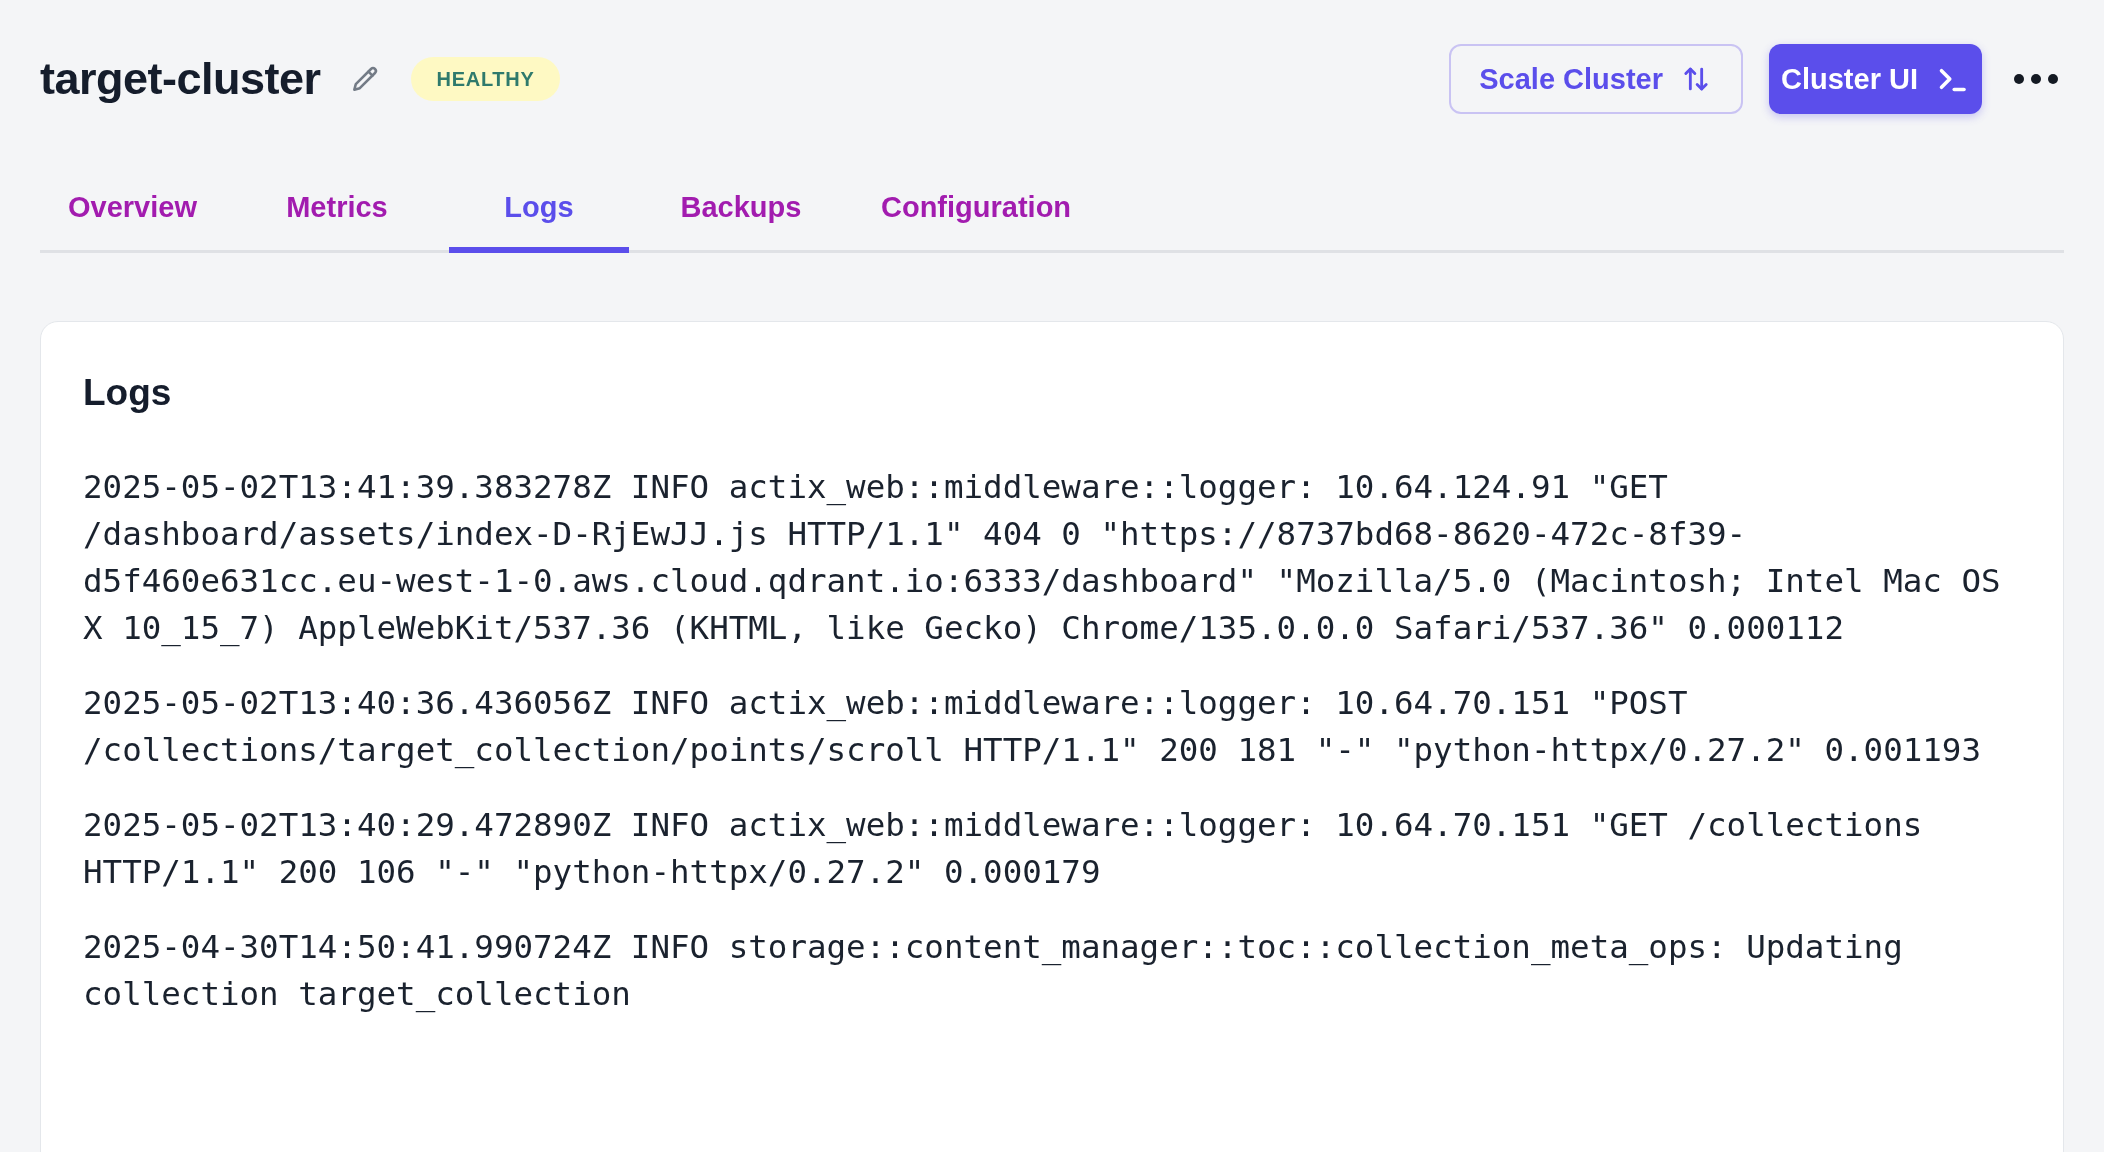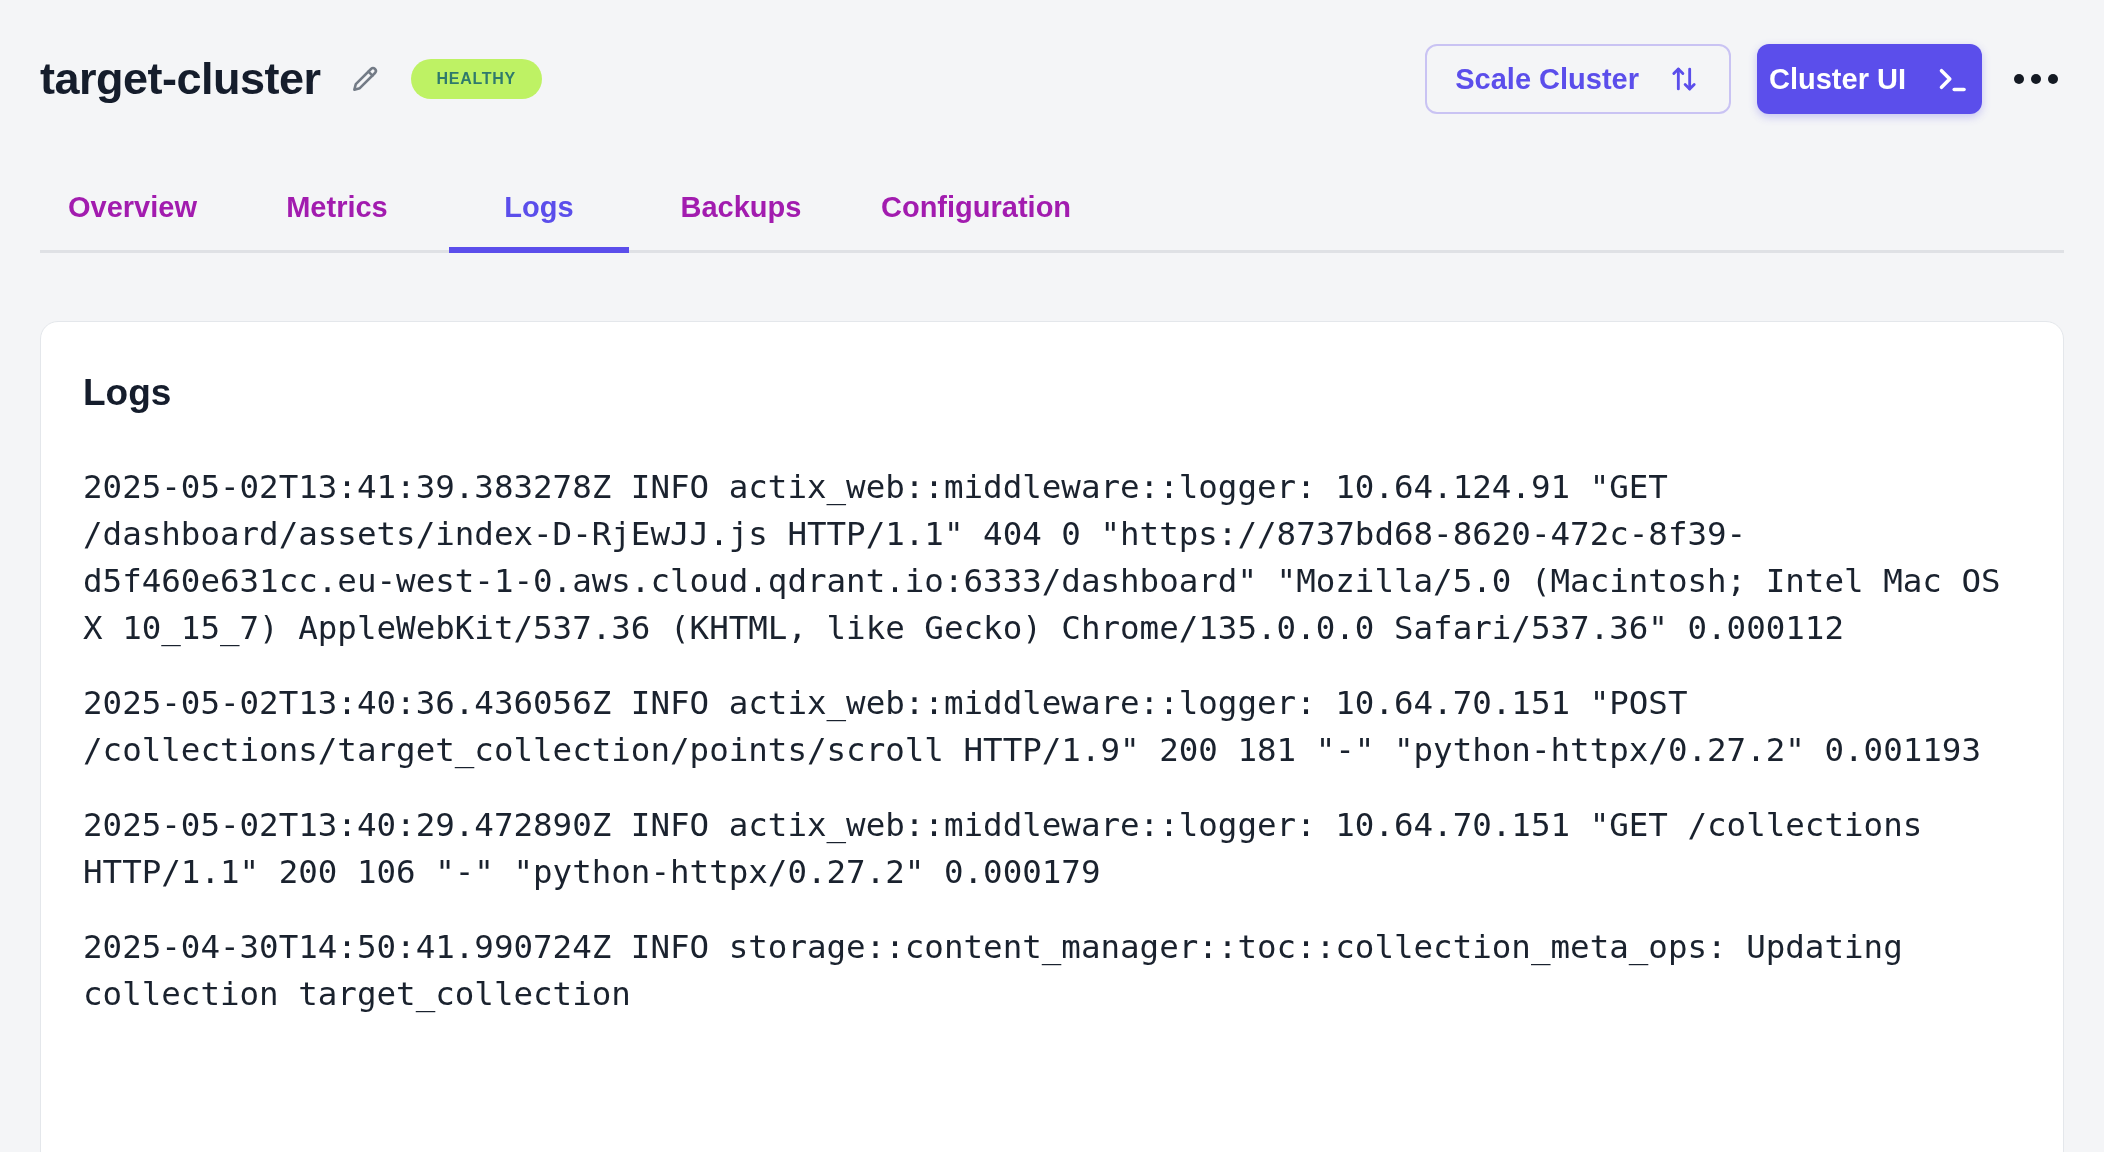--- a/index.html
+++ b/index.html
@@ -13,29 +13,29 @@
   
   .header { display: flex; align-items: center; padding: 44px 40px 0 40px; }
   .page-title {
     margin: 0; font-size: 45px; font-weight: 700; letter-spacing: -0.5px; color: #151D2C;
   }
   .edit-btn {
     margin-left: 24px; background: none; border: none; padding: 4px; cursor: pointer;
     display: flex; align-items: center;
   }
   .badge {
-    margin-left: 26px; background: #bef264; color: #2F7A6C;
-    font-size: 16px; font-weight: 700; letter-spacing: 0.7px;
+    margin-left: 26px; background: #fef9c3; color: #2F7A6C;
+    font-size: 20px; font-weight: 700; letter-spacing: 0.7px;
     padding: 12px 26px; border-radius: 26px; line-height: 1;
   }
   .header-actions { margin-left: auto; display: flex; align-items: center; gap: 26px; }
   .btn {
     height: 70px; border-radius: 12px; font-family: inherit;
     font-size: 29px; font-weight: 700; display: inline-flex; align-items: center;
-    gap: 28px; cursor: pointer; line-height: 1;
+    gap: 16px; cursor: pointer; line-height: 1;
   }
   .btn.outline { background: transparent; border: 2px solid #C9C3F3; color: #5B4EEB; padding: 0 28px; }
   .btn.solid   { background: #5B4EEB; border: none; color: #FFFFFF; padding: 0 12px;
                  box-shadow: 0 3px 8px rgba(91,78,235,0.30); }
   .more-btn { background: none; border: none; display: flex; gap: 7px; padding: 12px 6px; cursor: pointer; }
   .more-btn .dot { width: 10px; height: 10px; border-radius: 50%; background: #141A23; }
 
   
   .tabs {
     display: flex; gap: 22px; margin: 50px 40px 0 40px;
@@ -120,19 +120,19 @@
     <div class="tab">Metrics</div>
     <div class="tab active">Logs</div>
     <div class="tab">Backups</div>
     <div class="tab">Configuration</div>
   </nav>
 
   <section class="card">
     <h2 class="card-heading">Logs</h2>
     <div class="log-list">
       <div class="log-entry">2025-05-02T13:41:39.383278Z INFO actix_web::middleware::logger: 10.64.124.91 "GET /dashboard/assets/index-D-RjEwJJ.js HTTP/1.1" 404 0 "https://8737bd68-8620-472c-8f39-d5f460e631cc.eu-west-1-0.aws.cloud.qdrant.io:6333/dashboard" "Mozilla/5.0 (Macintosh; Intel Mac OS X 10_15_7) AppleWebKit/537.36 (KHTML, like Gecko) Chrome/135.0.0.0 Safari/537.36" 0.000112</div>
-      <div class="log-entry">2025-05-02T13:40:36.436056Z INFO actix_web::middleware::logger: 10.64.70.151 "POST /collections/target_collection/points/scroll HTTP/1.9" 200 181 "-" "python-httpx/0.27.2" 0.001193</div>
+      <div class="log-entry">2025-05-02T13:40:36.436056Z INFO actix_web::middleware::logger: 10.64.70.151 "POST /collections/target_collection/points/scroll HTTP/1.1" 200 181 "-" "python-httpx/0.27.2" 0.001193</div>
       <div class="log-entry">2025-05-02T13:40:29.472890Z INFO actix_web::middleware::logger: 10.64.70.151 "GET /collections HTTP/1.1" 200 106 "-" "python-httpx/0.27.2" 0.000179</div>
       <div class="log-entry">2025-04-30T14:50:41.990724Z INFO storage::content_manager::toc::collection_meta_ops: Updating collection target_collection</div>
     </div>
   </section>
 
 </div>
 
 </body></html>

